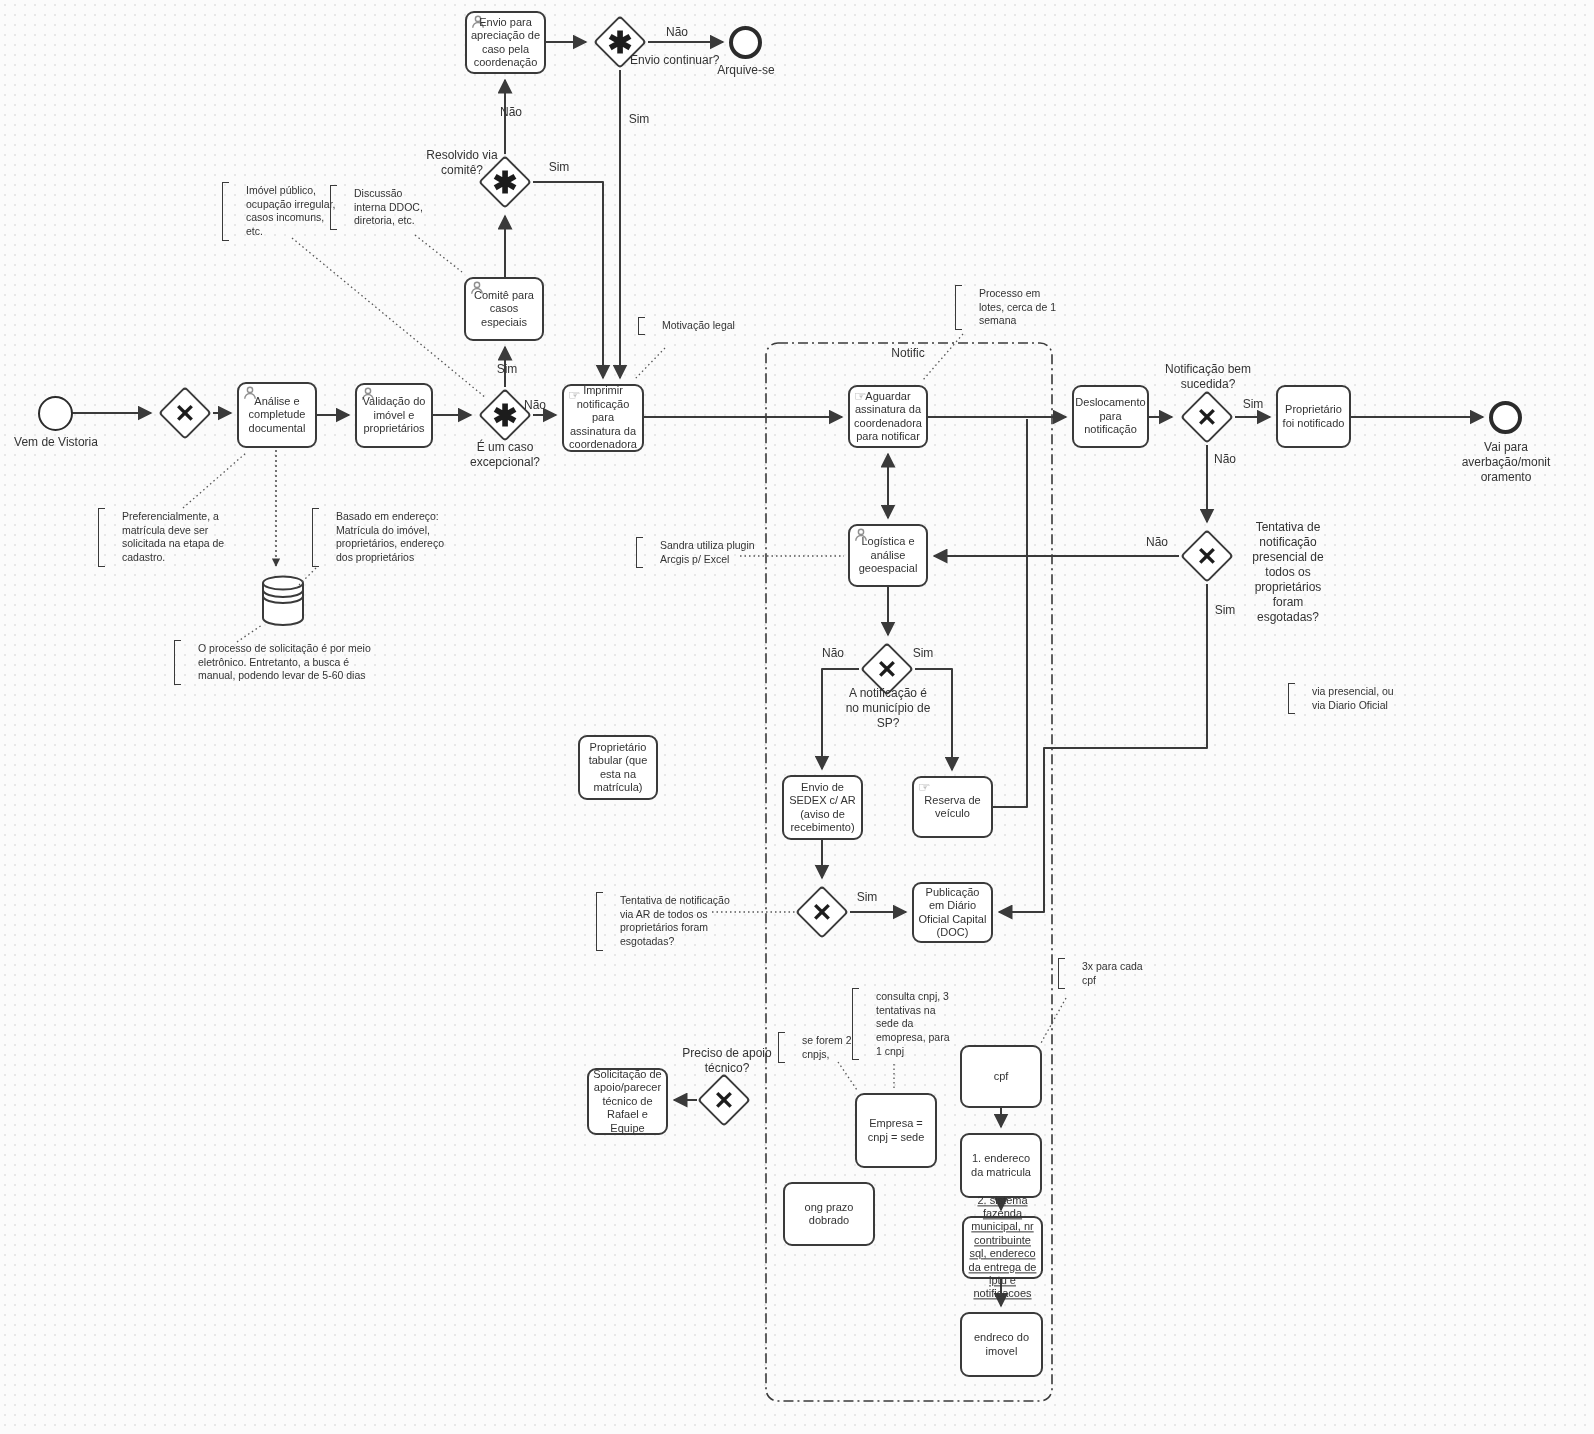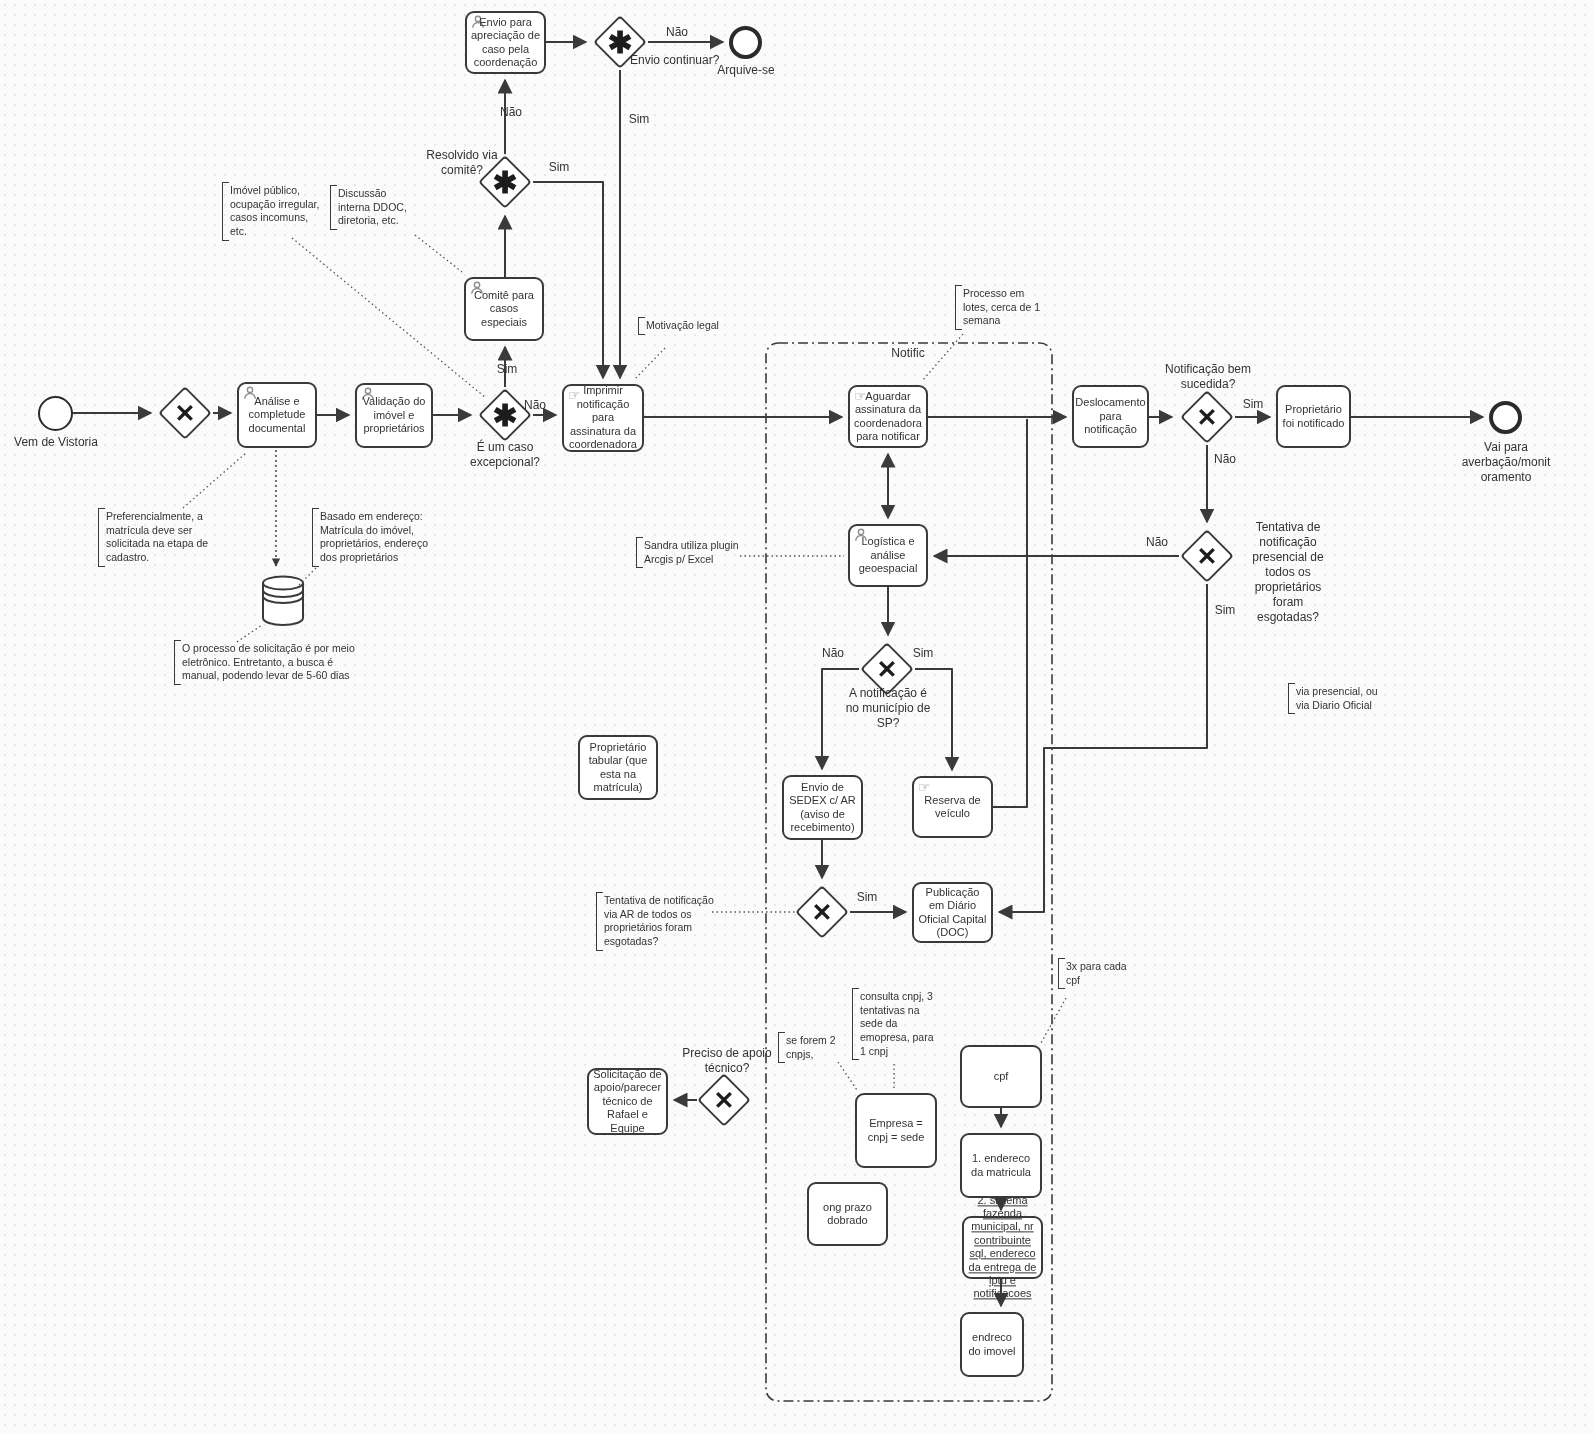--- a/index.html
+++ b/index.html
@@ -29,21 +29,21 @@
   .gateway .glyph{position:absolute;left:0;top:0;width:56px;height:56px;
     display:flex;align-items:center;justify-content:center;font-weight:700;color:#1c1c1c;}
   .gateway .glyph.x{font-size:25px;}
   .gateway .glyph.star{font-size:30px;}
   .event{position:absolute;border-radius:50%;background:#fff;box-sizing:border-box;}
   .event.start{width:35px;height:35px;border:2.5px solid #2b2b2b;}
   .event.end{width:33px;height:33px;border:4.5px solid #2b2b2b;}
   .lbl{position:absolute;font-size:12px;line-height:1.25;text-align:center;color:#333;}
   .lbl.left{text-align:left;}
   .annot{position:absolute;font-size:10.5px;line-height:1.3;text-align:left;
-    color:#333;padding:2px 0 2px 8px;}
+    color:#333;padding:2px 0 2px 24px;}
   .annot::before{content:"";position:absolute;left:0;top:0;bottom:0;width:6px;
     border:1.6px solid #3a3a3a;border-right:none;}
 </style>
 </head>
 <body>
 
 <div id="canvas">
 
 <svg id="edges" width="1594" height="1434">
   <defs>
@@ -252,37 +252,37 @@
 </div>
 
 <div class="task" style="left:587px;top:1068px;width:81px;height:67px">
   <span class="txt">Solicitação de apoio/parecer técnico de Rafael e Equipe</span>
 </div>
 
 <div class="task" style="left:855px;top:1093px;width:82px;height:75px">
   <span class="txt">Empresa = cnpj = sede</span>
 </div>
 
-<div class="task" style="left:807px;top:1182px;width:81px;height:64px">
+<div class="task" style="left:783px;top:1182px;width:92px;height:64px">
   <span class="txt">ong prazo dobrado</span>
 </div>
 
 <div class="task" style="left:960px;top:1045px;width:82px;height:63px">
   <span class="txt">cpf</span>
 </div>
 
 <div class="task" style="left:960px;top:1133px;width:82px;height:65px">
   <span class="txt">1. endereco da matricula</span>
 </div>
 
 <div class="task overflow-txt" style="left:962px;top:1216px;width:81px;height:63px">
   <span class="txt">2. sistema fazenda municipal, nr contribuinte sql, endereco da entrega de iptu e notificacoes</span>
 </div>
 
-<div class="task" style="left:960px;top:1312px;width:64px;height:65px">
+<div class="task" style="left:960px;top:1312px;width:83px;height:65px">
   <span class="txt">endreco do imovel</span>
 </div>
 
 <div class="lbl" style="left:878px;top:346px;width:60px">Notific</div>
 
 <div class="lbl" style="left:492px;top:362px;width:30px">Sim</div>
 <div class="lbl" style="left:520px;top:398px;width:30px">Não</div>
 <div class="lbl" style="left:544px;top:160px;width:30px">Sim</div>
 <div class="lbl" style="left:496px;top:105px;width:30px">Não</div>
 <div class="lbl" style="left:662px;top:25px;width:30px">Não</div>

